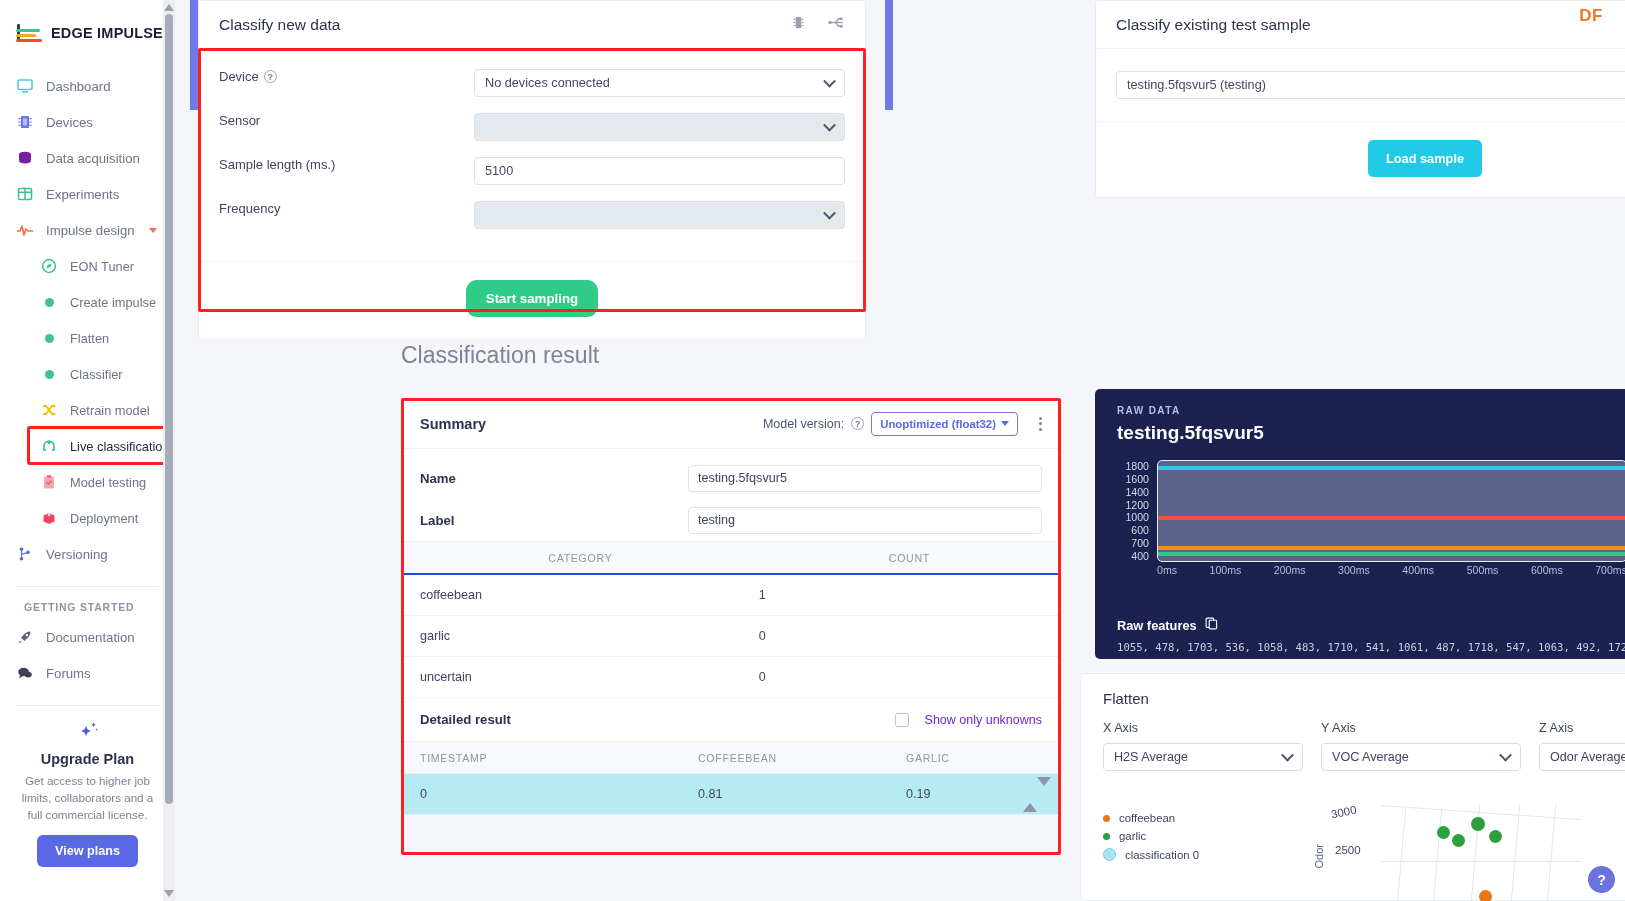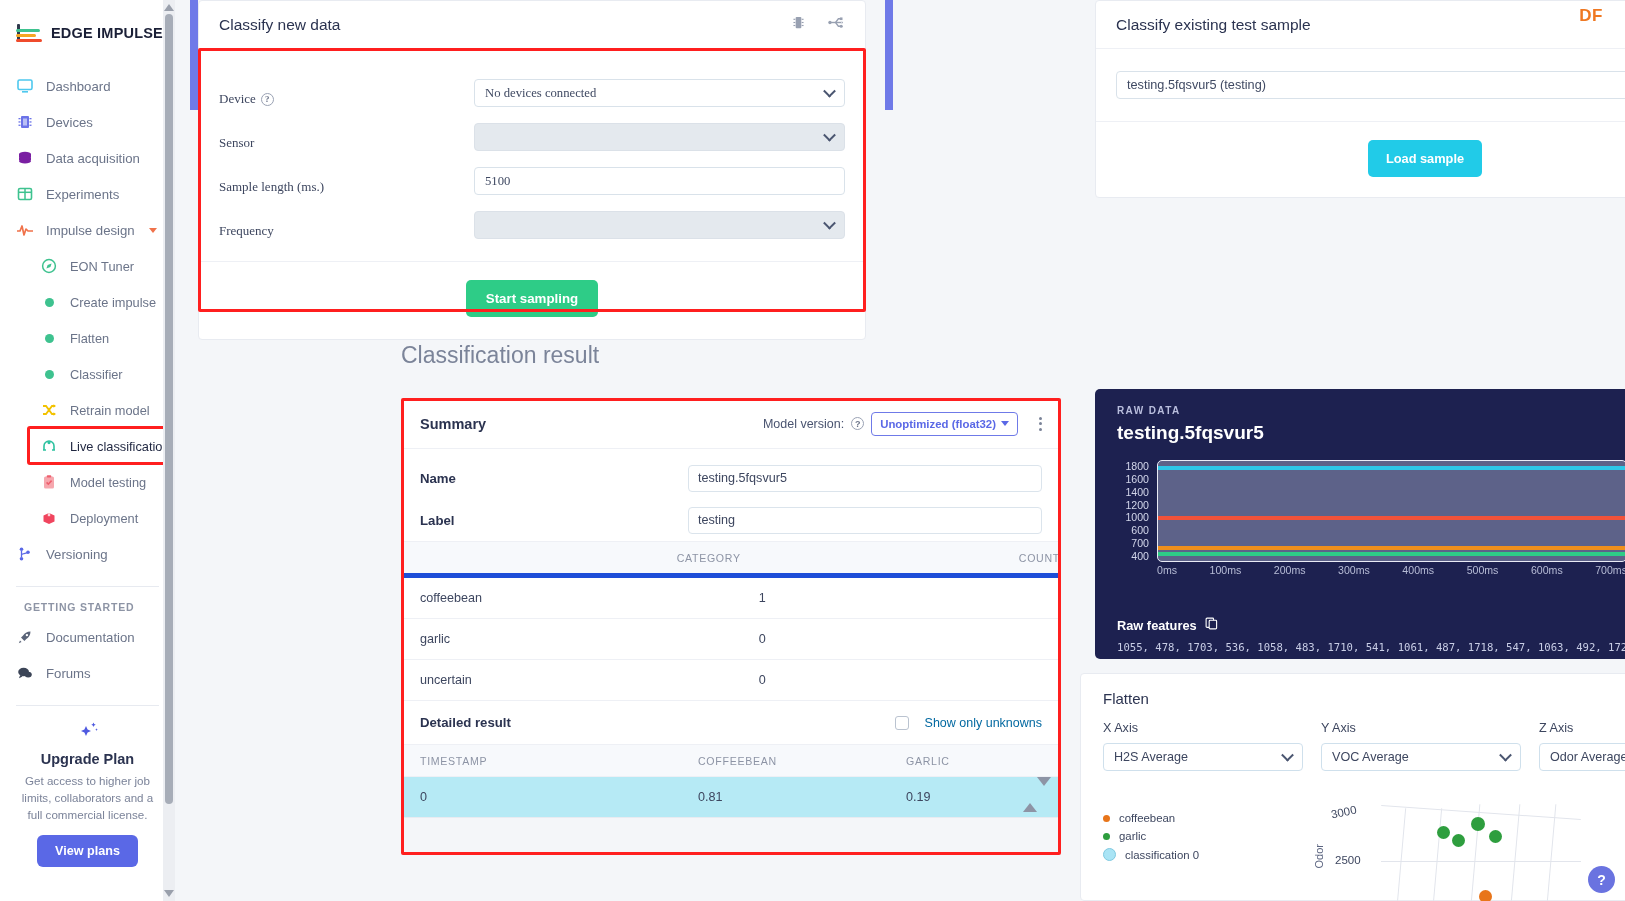--- a/index.html
+++ b/index.html
@@ -67,36 +67,36 @@
   .main { flex: 1; position: relative; height: 901px; overflow: hidden; background: #f4f6f9; }
   .accent-bar { position: absolute; left: 15px; top: 0; width: 8px; height: 110px; background: #6f7ae8; }
   .accent-bar2 { position: absolute; left: 710px; top: 0; width: 8px; height: 110px; background: #6f7ae8; }
 
   .card { background: #fff; border: 1px solid #e8ebf1; border-radius: 4px; }
   .card-head { display: flex; align-items: center; height: 48px; padding: 0 20px; border-bottom: 1px solid #eef0f5; }
   .card-title { font-size: 15.5px; color: #2b3350; font-weight: normal; }
 
   
   .panel-left { position: absolute; left: 23px; top: 0; width: 668px; }
-  .form-row { display: flex; align-items: flex-end; padding: 0 20px; height: 38px; margin-top: 6px; font-family: Liberation Serif, serif; }
+  .form-row { display: flex; align-items: flex-start; padding: 0 20px; height: 38px; margin-top: 6px; }
   .form-label { width: 255px; font-size: 13px; color: #3d465f; display: flex; align-items: center; gap: 5px; }
   .q-ico {
     display:inline-flex; align-items:center; justify-content:center;
     width: 13px; height: 13px; border-radius: 50%; border: 1.2px solid #9aa2b4;
     font-size: 9px; color: #6b7489; font-weight: bold;
   }
   .field { flex: 1; height: 28px; border: 1px solid #d9e2ea; border-radius: 4px; background: #fff;
     font-size: 12.7px; color: #404a63; padding: 0 10px; display: flex; align-items: center; position: relative; }
   .field.disabled { background: #e4e9ee; border-color: #dbe1e8; }
   .chev { position: absolute; right: 10px; top: 50%; transform: translateY(-50%); width: 9px; height: 9px;
     border-right: 2px solid #4a5570; border-bottom: 2px solid #4a5570; transform-origin: center;
     transform: translateY(-70%) rotate(45deg); }
   .sampling-sep { border-top: 1px solid #eef0f5; margin-top: 22px; }
   .sampling-area { display: flex; justify-content: center; padding: 18px 0 22px 0; }
-  .btn-green { background: #2ecc87; color: #fff; border: none; border-radius: 5px;
+  .btn-green { background: #2ecc87; color: #fff; border: none; border-radius: 11px;
     font-size: 13.3px; font-weight: bold; padding: 11px 20px; cursor: pointer; }
 
   .hl-box { position: absolute; border: 3px solid #ff1f1f; pointer-events: none; border-radius: 2px; }
 
   
   .panel-right { position: absolute; left: 920px; top: 0; width: 660px; }
   .btn-cyan { background: #21cbe8; color: #fff; border: none; border-radius: 5px;
     font-size: 12.8px; font-weight: bold; padding: 11px 18px; cursor: pointer; }
   .df-badge { position: absolute; right: 22px; top: 6px; color: #ef7822; font-weight: bold; font-size: 17px; letter-spacing: .5px; }
 
@@ -113,28 +113,28 @@
   .kebab { margin-left: 14px; display: flex; flex-direction: column; gap: 2.5px; cursor: pointer; }
   .kebab i { width: 3px; height: 3px; border-radius: 50%; background: #7a8398; display: block; }
 
   .sum-row { display: flex; align-items: center; padding: 0 18px; height: 42px; }
   .sum-row .lbl { width: 268px; font-size: 13.2px; color: #2b3350; font-weight: bold; }
   .sum-input { flex: 1; height: 27px; border: 1px solid #dbe4ec; border-radius: 4px; font-size: 12.6px;
     color: #3d465f; padding: 0 9px; display: flex; align-items: center; background: #fff; }
 
   table.tbl { width: 100%; border-collapse: collapse; }
   table.tbl th { background: #f7f9fc; color: #8d94a5; font-size: 10.6px; letter-spacing: .7px;
-    font-weight: normal; text-align: right; padding: 10px 0 9px 18px; border-top: 1px solid #eef0f5; border-bottom: 5px solid #1d4ed8;}
+    font-weight: normal; text-align: center; padding: 10px 0 9px 18px; border-top: 1px solid #eef0f5; border-bottom: 2px solid #1d4ed8;}
   table.tbl td { font-size: 12.6px; color: #3d465f; padding: 13px 0 13px 18px; border-bottom: 1px solid #eef0f5; }
   td.muted { color: #a7adbb; }
   .col-count { width: 262px; }
 
   .detailed-row { display: flex; align-items: center; padding: 14px 18px; }
   .detailed-row .t { font-size: 13.2px; color: #2b3350; font-weight: bold; }
-  .chk-wrap { margin-left: auto; display: flex; align-items: center; gap: 16px; font-size: 12.5px; color: #0369a1; cursor: pointer; }
+  .chk-wrap { margin-left: auto; display: flex; align-items: center; gap: 16px; font-size: 12.5px; color: #6d28d9; cursor: pointer; }
   .chk { width: 14px; height: 14px; border: 1.4px solid #bac3d0; border-radius: 3px; background: #fff; }
 
   table.tbl2 { width: 100%; border-collapse: collapse; }
   table.tbl2 th { background: #f7f9fc; color: #8d94a5; font-size: 10.6px; letter-spacing: .7px; font-weight: normal;
     text-align: left; padding: 10px 0 9px 18px; border-top: 1px solid #eef0f5; border-bottom: 1px solid #eef0f5; }
   table.tbl2 td { font-size: 12.6px; color: #3d465f; padding: 13px 0 13px 18px; background: #b6eaf5; }
   .c1 { width: 278px; } .c2 { width: 208px; }
 
   .vscroll { position: absolute; right: 0; top: 386px; width: 20px; height: 72px; }
   .vsc-arrow { width: 0; height: 0; border-left: 7px solid transparent; border-right: 7px solid transparent; margin: 0 auto; }
@@ -650,21 +650,21 @@
         </div>
         <div class="sl-item">
           <span class="sl-dot big" style="background:#a9e4f5;"></span>
           <span>classification 0</span>
         </div>
       </div>
 
       <div class="scatter">
         <span class="scat-ylbl">Odor</span>
         <span class="scat-tick" style="left:22px; top:2px; transform:rotate(-12deg);">3000</span>
-        <span class="scat-tick" style="left:26px; top:50px;">2500</span>
+        <span class="scat-tick" style="left:26px; top:40px;">2500</span>
         <span class="grid-line" style="left:72px;  top:8px;  width:200px; height:1px; transform:rotate(4deg);"></span>
         <span class="grid-line" style="left:72px;  top:57px; width:200px; height:1px;"></span>
         <span class="grid-line" style="left:92px;  top:4px;  width:1px; height:96px; transform:rotate(5deg);"></span>
         <span class="grid-line" style="left:128px; top:4px;  width:1px; height:96px; transform:rotate(5deg);"></span>
         <span class="grid-line" style="left:166px; top:0px;  width:1px; height:100px; transform:rotate(5deg);"></span>
         <span class="grid-line" style="left:206px; top:0px;  width:1px; height:100px; transform:rotate(5deg);"></span>
         <span class="grid-line" style="left:242px; top:0px;  width:1px; height:100px; transform:rotate(5deg);"></span>
         <span class="pt" style="left:128px; top:22px; width:13px; height:13px; background:#2e9e3e;"></span>
         <span class="pt" style="left:143px; top:30px; width:13px; height:13px; background:#2e9e3e;"></span>
         <span class="pt" style="left:162px; top:13px; width:14px; height:14px; background:#2e9e3e;"></span>

